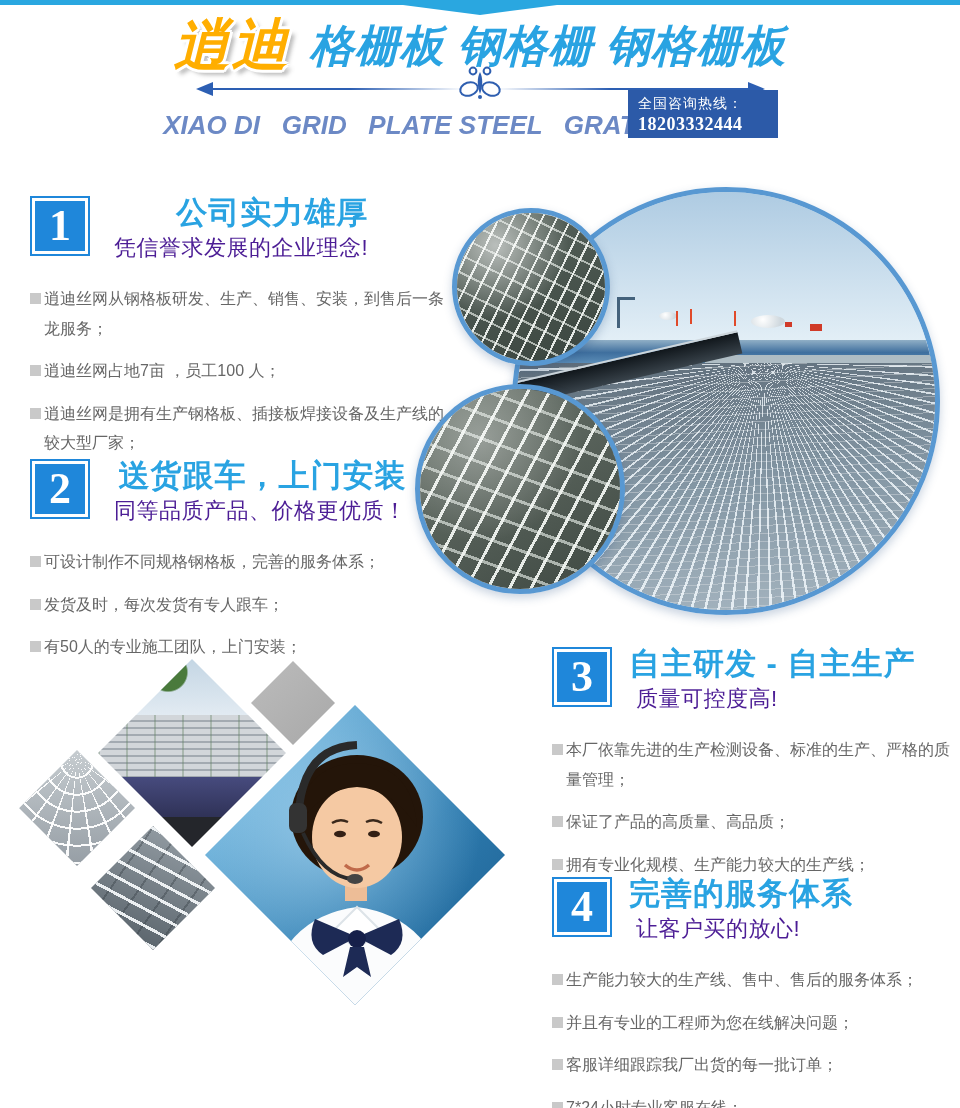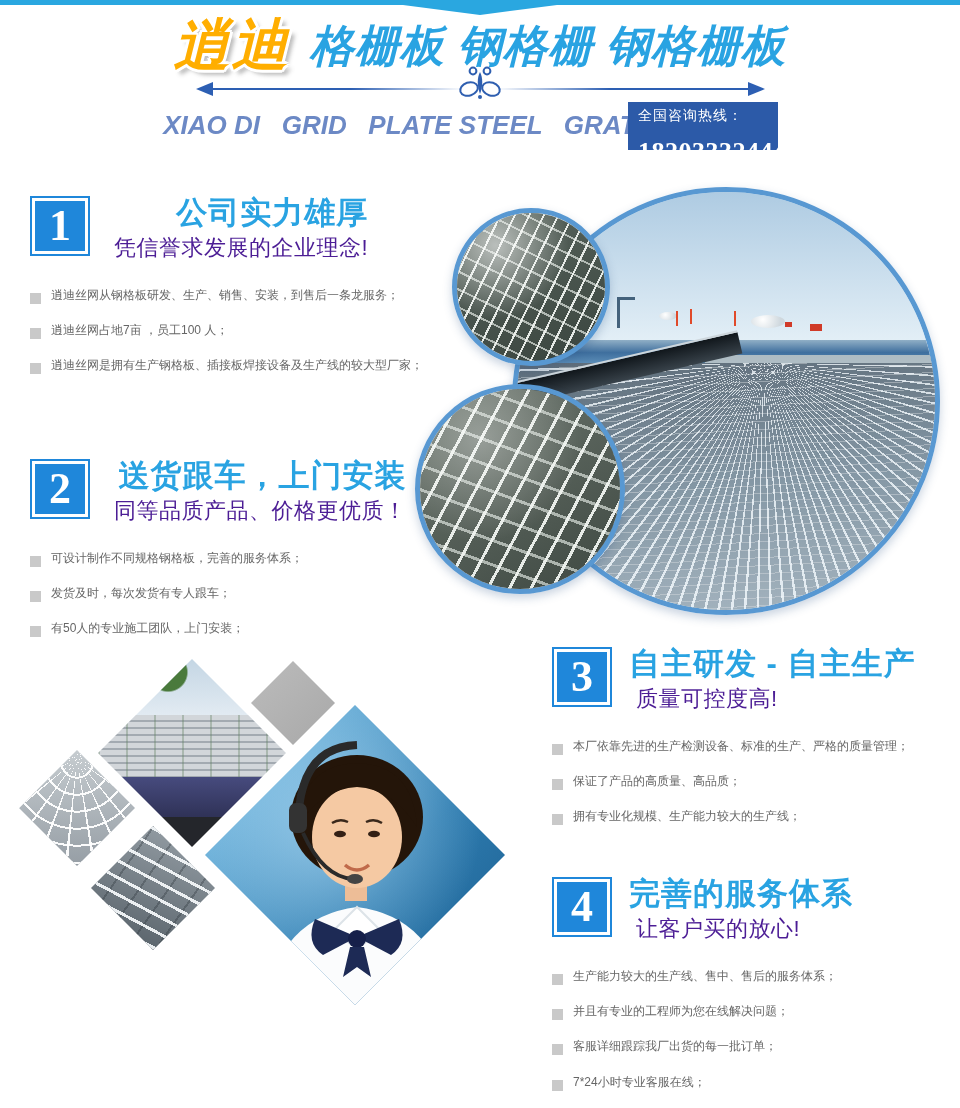--- a/index.html
+++ b/index.html
@@ -23,35 +23,35 @@
   .div-line.l{left:212px;width:252px;background:linear-gradient(to right,#2d5fb3 55%,rgba(45,95,179,0));}
   .div-line.r{left:496px;width:252px;background:linear-gradient(to left,#2d5fb3 55%,rgba(45,95,179,0));}
   .arrowhead{position:absolute;top:82px;width:0;height:0;border-top:7px solid transparent;border-bottom:7px solid transparent;}
   .arrowhead.l{left:196px;border-right:17px solid #2d5fb3;}
   .arrowhead.r{left:748px;border-left:17px solid #2d5fb3;}
   .ornament{position:absolute;left:458px;top:64px;width:44px;height:38px;}
 
   .engline{position:absolute;left:135px;top:110px;width:575px;text-align:center;
            font-size:26px;font-weight:bold;font-style:italic;color:#6c89c5;white-space:pre;letter-spacing:0;}
 
-  .hotline{position:absolute;left:628px;top:102px;width:150px;height:48px;background:#2c5aa8;
+  .hotline{position:absolute;left:628px;top:90px;width:150px;height:48px;background:#2c5aa8;
            color:#fff;padding:3px 10px;box-sizing:border-box;cursor:pointer;}
   .hotline .lab{font-size:14px;letter-spacing:1px;margin-top:2px;}
-  .hotline .num{font-family:"Liberation Serif","DejaVu Serif",serif;font-size:26px;font-weight:bold;letter-spacing:.5px;margin-top:12px;}
+  .hotline .num{font-family:"Liberation Serif","DejaVu Serif",serif;font-size:18px;font-weight:bold;letter-spacing:.5px;margin-top:1px;}
 
   
   .section{position:absolute;}
   .sec-head{display:flex;gap:17px;align-items:flex-start;}
   .numbox{width:50px;height:50px;background:#1f87da;border:3px solid #fff;box-shadow:0 0 0 2px #1f87da;
           display:flex;align-items:center;justify-content:center;flex:none;margin:2px;}
   .numbox span{font-family:"Liberation Serif","DejaVu Serif",serif;font-size:44px;font-weight:bold;color:#fff;line-height:1;}
   .sec-title{font-size:31px;font-weight:bold;color:#29a3e2;letter-spacing:1px;line-height:1.1;text-align:right;}
   .sec-sub{font-size:22px;color:#4c1d95;margin-top:3px;letter-spacing:.5px;margin-left:7px;}
   ul.bullets{list-style:none;margin:21px 0 0 0;padding:0;}
-  ul.bullets li{display:flex;gap:10px;margin-bottom:13px;font-size:12px;color:#666;line-height:1.85;}
+  ul.bullets li{display:flex;gap:3px;margin-bottom:13px;font-size:16px;color:#666;line-height:1.85;}
   .sq{width:11px;height:11px;background:#c9c9c9;flex:none;margin-top:9px;}
   #sec1,#sec2{left:30px;width:422px;}
   #sec1{top:196px;} #sec2{top:459px;}
   #sec3,#sec4{left:552px;width:405px;}
   #sec3{top:647px;} #sec4{top:877px;}
 
   
   .circ{position:absolute;border-radius:50%;border:5px solid #5898d2;overflow:hidden;
         box-shadow:0 4px 10px rgba(40,80,130,.25);}
   #bigc{left:512px;top:187px;width:418px;height:418px;background:linear-gradient(#b9d4e8,#e8f2f8);}

